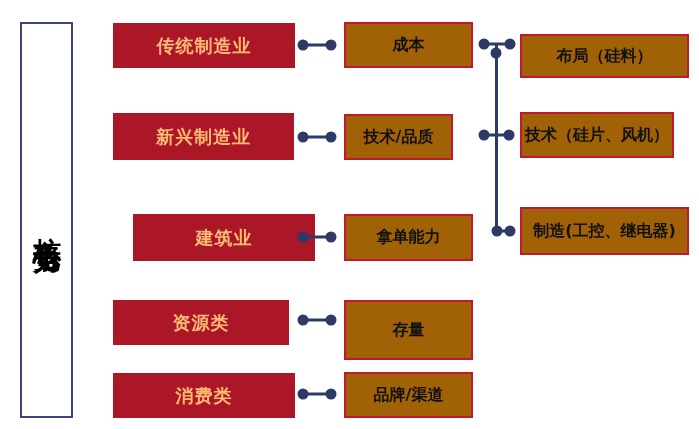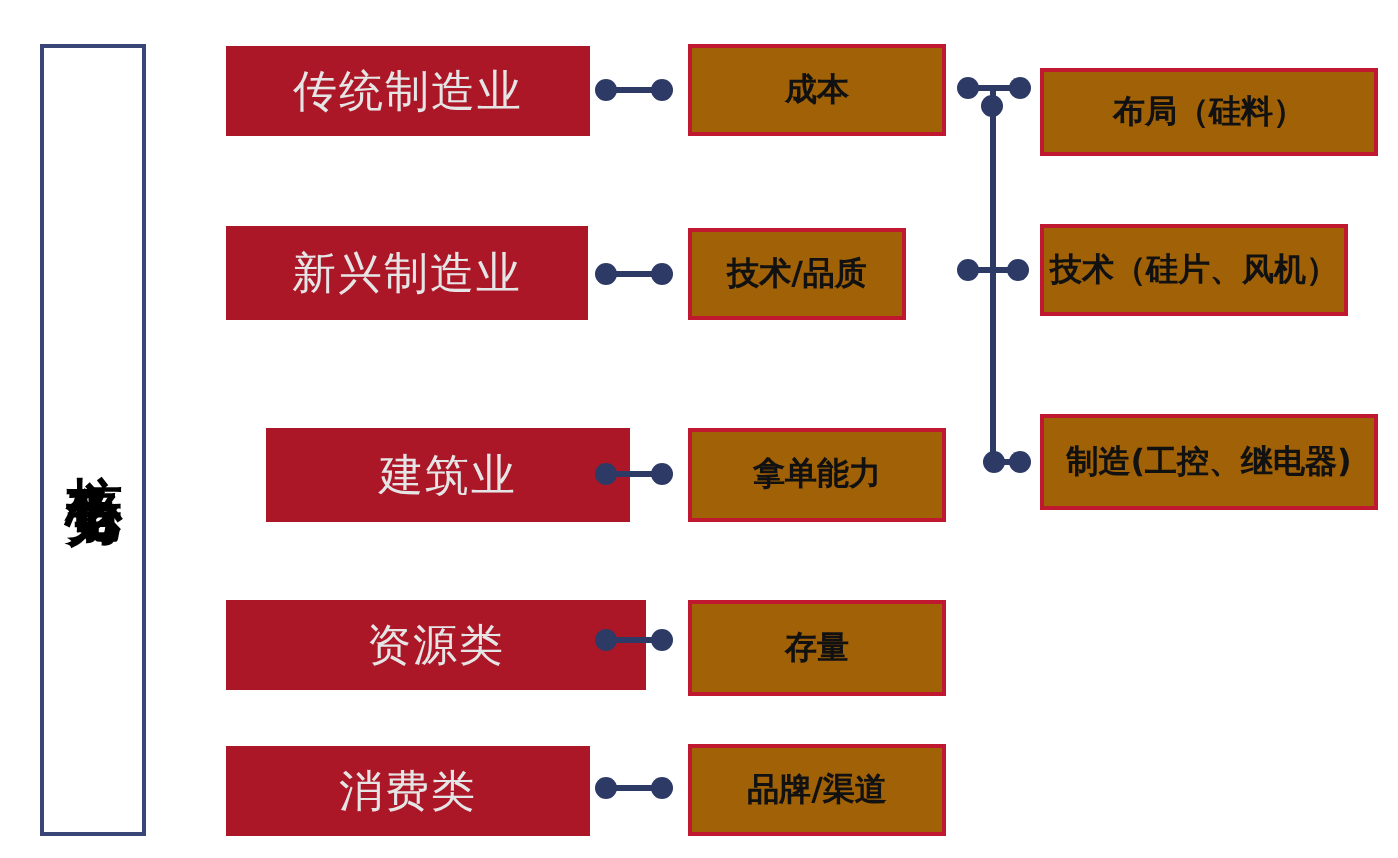--- a/index.html
+++ b/index.html
@@ -19,21 +19,21 @@
     border: 2px solid var(--navy-border, #3A4578);
     background: #fff;
   }
   .root-label {
     writing-mode: vertical-rl; text-orientation: upright;
     font-size: 28px; font-weight: bold; color: #000;
     letter-spacing: 2px; line-height: 1;
   }
   .category-box {
     background: var(--red-fill, #AC1728);
-    color: #e5e5e5; font-size: 22px; font-weight: normal;
+    color: #fdba74; font-size: 18px; font-weight: bold;
     letter-spacing: 1px;
   }
   .outline-box {
     background: #a16207;
     border: 2px solid var(--red-border, #C0182F);
     color: #111; font-size: 16px; font-weight: bold;
   }
   .dot {
     position: absolute; width: 11px; height: 11px; border-radius: 50%;
     background: var(--navy, #2E3A66);
@@ -58,37 +58,37 @@
 
 <div class="box category-box" style="left:113px; top:23px;  width:182px; height:45px;">
   <span>传统制造业</span>
 </div>
 <div class="box category-box" style="left:113px; top:113px; width:181px; height:47px;">
   <span>新兴制造业</span>
 </div>
 <div class="box category-box" style="left:113px; top:214px; width:182px; height:47px;margin-left:20px;">
   <span>建筑业</span>
 </div>
-<div class="box category-box" style="left:113px; top:300px; width:210px; height:45px;">
+<div class="box category-box" style="left:113px; top:300px; width:176px; height:45px;">
   <span>资源类</span>
 </div>
 <div class="box category-box" style="left:113px; top:373px; width:182px; height:45px;">
   <span>消费类</span>
 </div>
 
 <div class="box outline-box" style="left:344px; top:22px;  width:129px; height:46px;">
   <span>成本</span>
 </div>
 <div class="box outline-box" style="left:344px; top:114px; width:109px; height:46px;">
   <span>技术/品质</span>
 </div>
 <div class="box outline-box" style="left:344px; top:214px; width:129px; height:47px;">
   <span>拿单能力</span>
 </div>
-<div class="box outline-box" style="left:344px; top:300px; width:129px; height:48px;">
+<div class="box outline-box" style="left:344px; top:300px; width:129px; height:60px;">
   <span>存量</span>
 </div>
 <div class="box outline-box" style="left:344px; top:372px; width:129px; height:46px;">
   <span>品牌/渠道</span>
 </div>
 
 <div class="box outline-box" style="left:520px; top:34px;  width:169px; height:44px;">
   <span>布局（硅料）</span>
 </div>
 <div class="box outline-box" style="left:520px; top:112px; width:154px; height:46px;">

